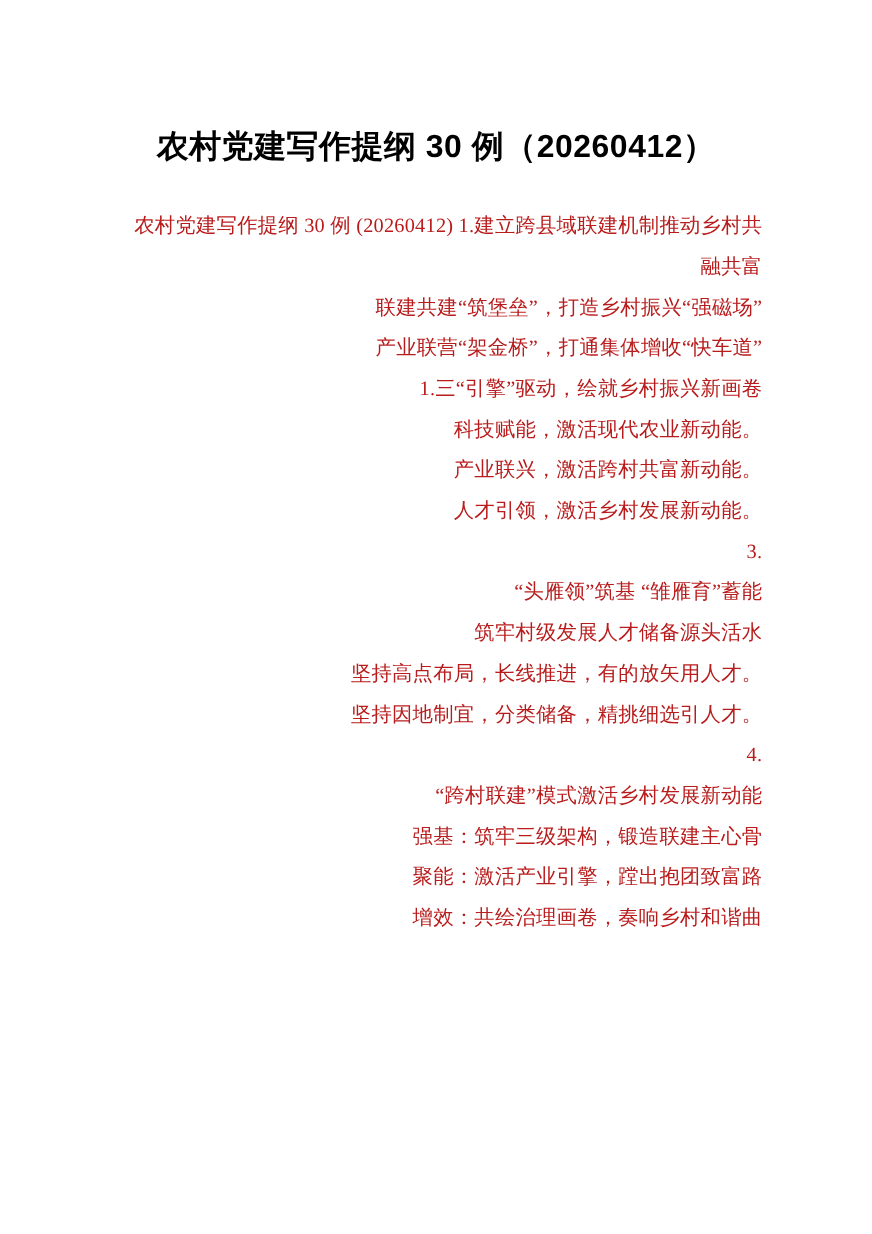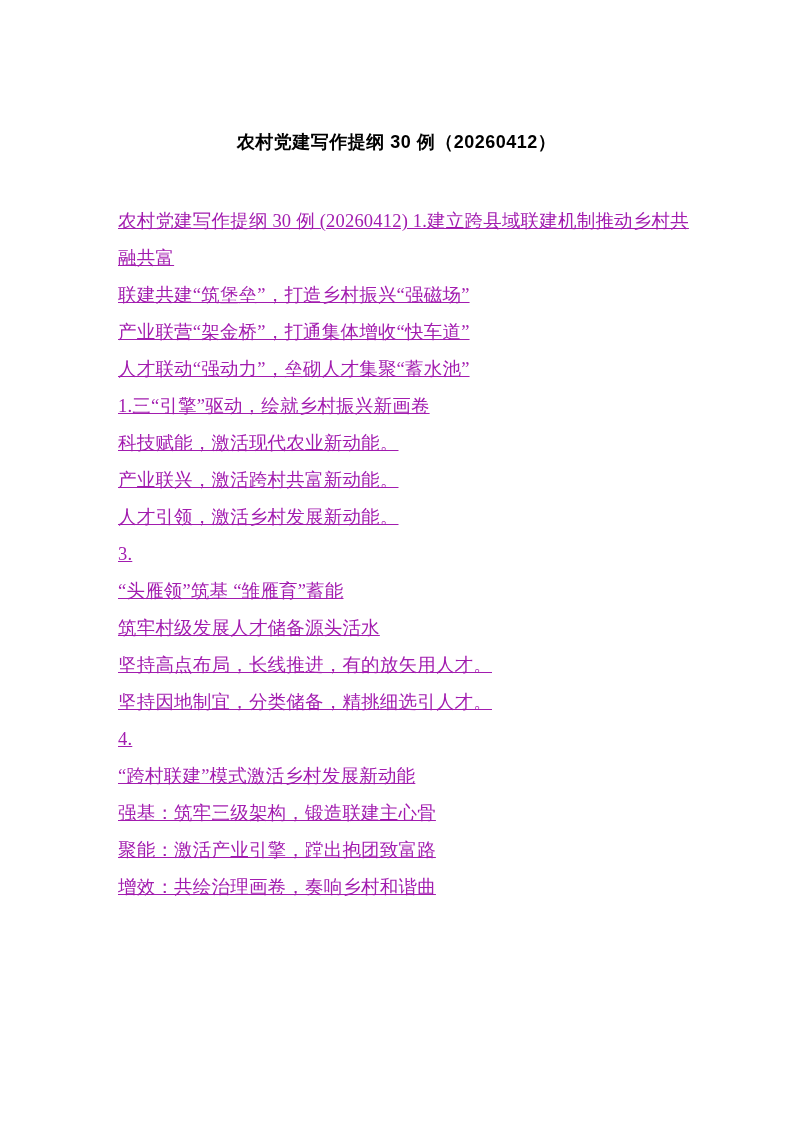--- a/index.html
+++ b/index.html
@@ -18,58 +18,56 @@
     position: relative;
     width: 793px;
     height: 1122px;
     box-sizing: border-box;
     padding: 0;
     background: #ffffff;
   }
   .doc-title {
     font-family: "Liberation Sans", "DejaVu Sans", sans-serif;
     font-weight: bold;
-    font-size: 18px;
+    font-size: 29px;
     text-align: center;
     letter-spacing: 0.5px;
-    margin: 15px;
+    margin: 0;
     padding-top: 116px;
     padding-left: 60px;
     padding-right: 60px;
     line-height: 1.3;
     color: #000000;
   }
   .body-block {
     margin: 0;
     padding-top: 34px;
     padding-left: 118px;
     padding-right: 100px;
   }
   .para {
     font-family: "Liberation Serif", "DejaVu Serif", serif;
     font-size: 18.5px;
     line-height: 37px;
     margin: 0;
-    text-align: left;
-    color: #a21caf;
+    text-align: right;
+    color: #b91c1c;
     letter-spacing: 0.2px;
     white-space: pre-wrap;
-    text-decoration: underline;
   }
 </style>
 </head>
 <body>
 
 <div class="page">
   <h1 class="doc-title">农村党建写作提纲 30 例（20260412）</h1>
   <div class="body-block">
     <p class="para">农村党建写作提纲 30 例 (20260412) 1.建立跨县域联建机制推动乡村共融共富</p>
     <p class="para">联建共建“筑堡垒”，打造乡村振兴“强磁场”</p>
     <p class="para">产业联营“架金桥”，打通集体增收“快车道”</p>
-    <p class="para">人才联动“强动力”，垒砌人才集聚“蓄水池”</p>
     <p class="para">1.三“引擎”驱动，绘就乡村振兴新画卷</p>
     <p class="para">科技赋能，激活现代农业新动能。</p>
     <p class="para">产业联兴，激活跨村共富新动能。</p>
     <p class="para">人才引领，激活乡村发展新动能。</p>
     <p class="para">3.</p>
     <p class="para">“头雁领”筑基 “雏雁育”蓄能</p>
     <p class="para">筑牢村级发展人才储备源头活水</p>
     <p class="para">坚持高点布局，长线推进，有的放矢用人才。</p>
     <p class="para">坚持因地制宜，分类储备，精挑细选引人才。</p>
     <p class="para">4.</p>

